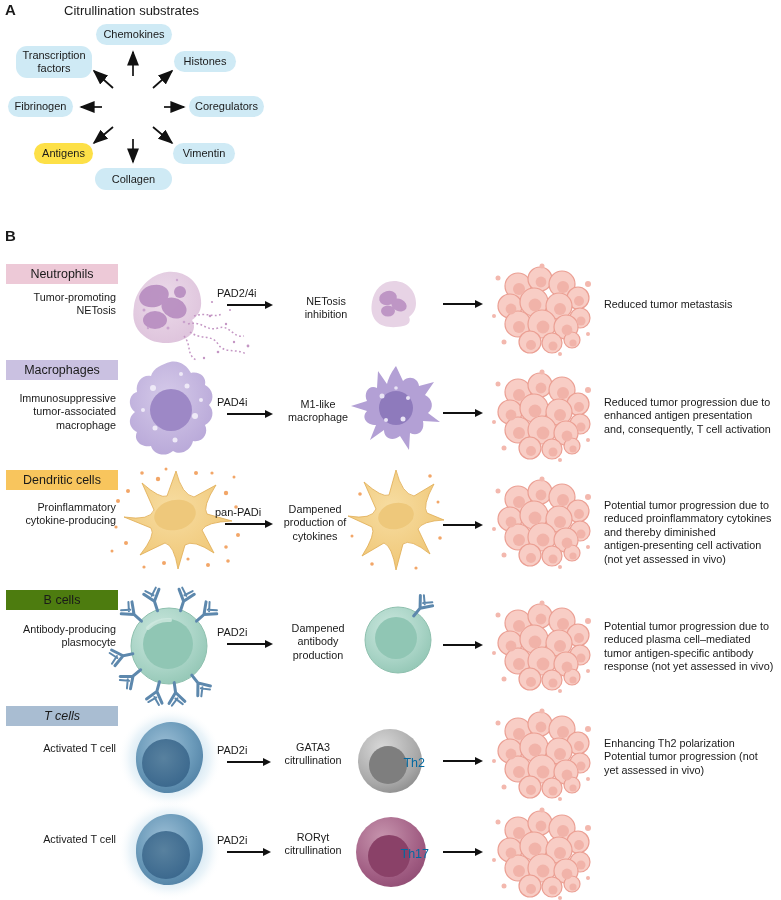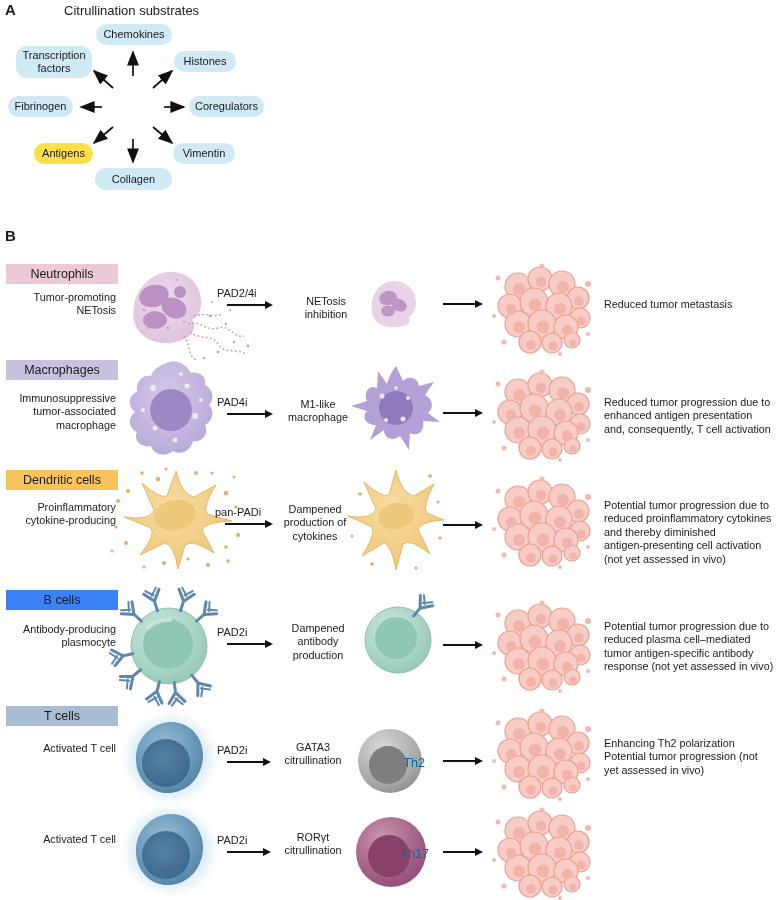--- a/index.html
+++ b/index.html
@@ -311,21 +311,21 @@
   <div class="arrow" style="left:443px;top:524px;width:32px"></div>
   <svg class="abs" style="left:490px;top:477px" width="106" height="92" viewBox="0 0 106 92">
       <use href="#tumor"></use>
     </svg>
   <div class="abs lbl pre outcome" style="top:499px">Potential tumor progression due to
 reduced proinflammatory cytokines
 and thereby diminished
 antigen-presenting cell activation
 (not yet assessed in vivo)</div>
 
-  <div class="abs rowhdr" style="left: 6px; top: 590px; background: #3b82f6;">B cells</div>
+  <div class="abs rowhdr" style="left: 6px; top: 590px; background: #4d7c0f;">B cells</div>
   <div class="abs lbl pre right" style="top:623px">Antibody-producing
 plasmocyte</div>
 
   <svg class="abs" style="left:110px;top:584px" width="120" height="128" viewBox="0 0 120 128">
     <circle cx="59" cy="62" r="38" fill="url(#tealCell)" stroke="#8ec0ae" stroke-width="1"></circle>
     <circle cx="58" cy="60" r="25" fill="#90c6b4"></circle>
     <path d="M38,44 A28,28 0 0 1 60,36" stroke="#cfe9e0" stroke-width="4" fill="none" stroke-linecap="round" opacity="0.8"></path>
     <g>
       <use href="#antibody" transform="translate(21.8,28.5) rotate(-48)"></use>
       <use href="#antibody" transform="translate(43.5,14.4) rotate(-18)"></use>
@@ -353,21 +353,21 @@
 
   <div class="arrow" style="left:443px;top:644px;width:32px"></div>
   <svg class="abs" style="left:490px;top:601px" width="106" height="92" viewBox="0 0 106 92">
       <use href="#tumor"></use>
     </svg>
   <div class="abs lbl pre outcome" style="top:620px">Potential tumor progression due to
 reduced plasma cell–mediated
 tumor antigen-specific antibody
 response (not yet assessed in vivo)</div>
 
-  <div class="abs rowhdr" style="left: 6px; top: 706px; background: rgb(169, 189, 210);">T cells</div>
+  <div class="abs rowhdr" style="left: 6px; top: 706px; background: rgb(169, 189, 210); font-style: italic;">T cells</div>
 
   <div class="abs lbl pre right" style="top:742px">Activated T cell</div>
   <svg class="abs" style="left:116px;top:706px" width="108" height="104" viewBox="0 0 108 104">
     <ellipse cx="54" cy="52" rx="52" ry="50" fill="url(#blueGlow)"></ellipse>
     <path d="M54,16 C72,15 88,30 87,51 C86,70 73,86 53,87 C35,88 19,73 20,51 C21,31 36,17 54,16 z" fill="url(#blueCell)"></path>
     <circle cx="50" cy="57" r="24" fill="url(#blueNuc)"></circle>
   </svg>
   <div class="abs lbl inh" style="left:217px;top:744px">PAD2i</div>
   <div class="arrow" style="left:227px;top:761px;width:36px"></div>
   <div class="abs lbl pre center" style="left:272px;top:741px;width:82px">GATA3

